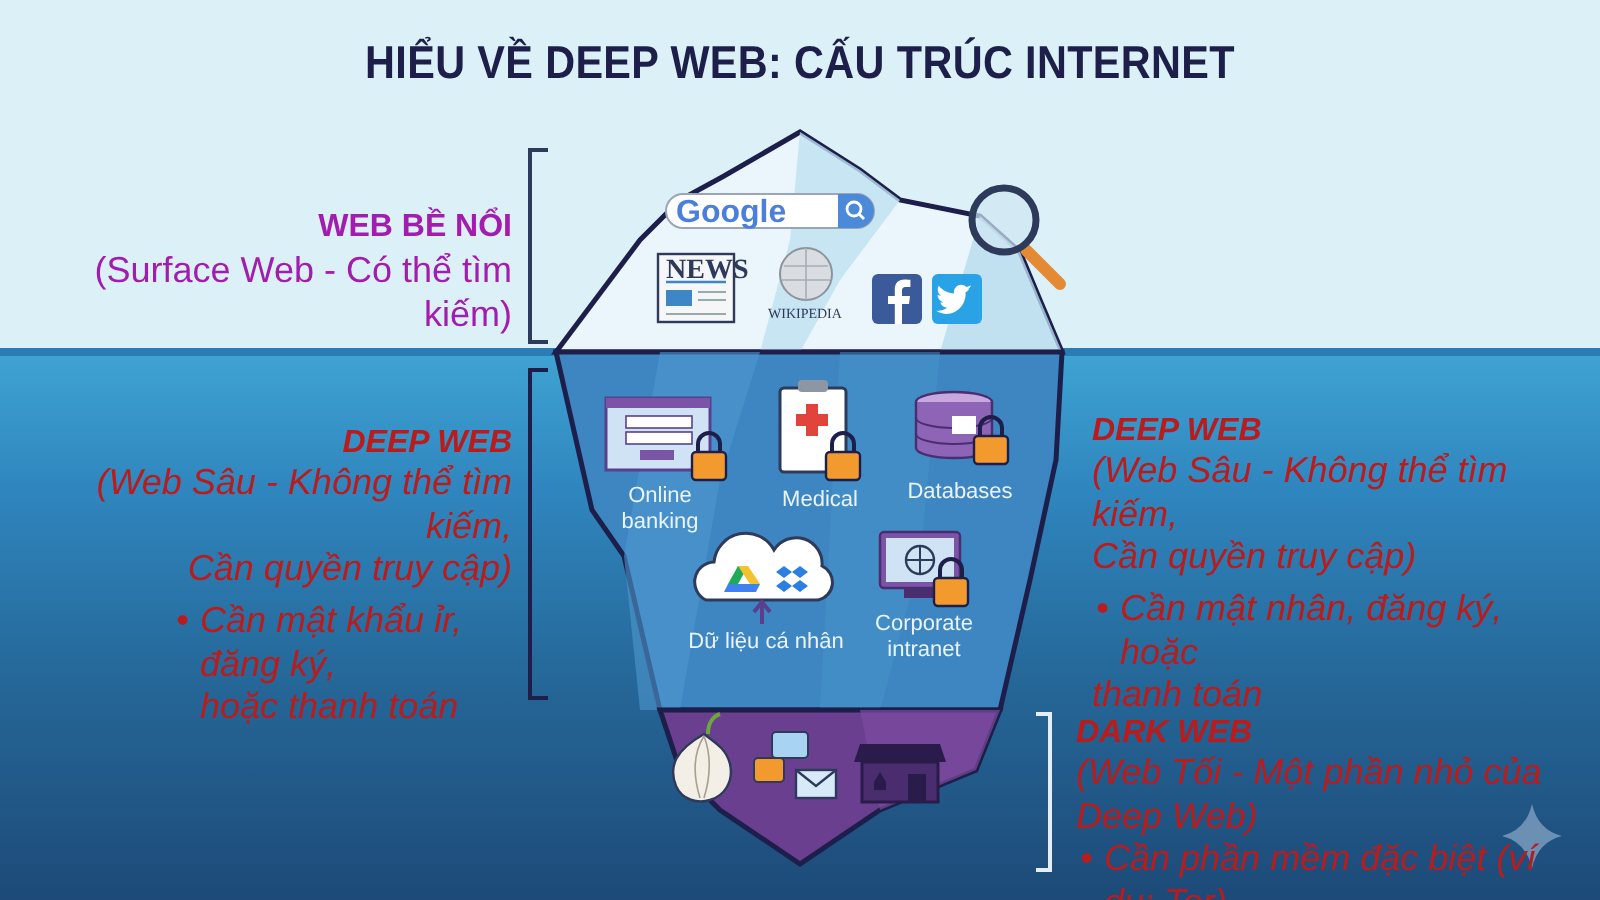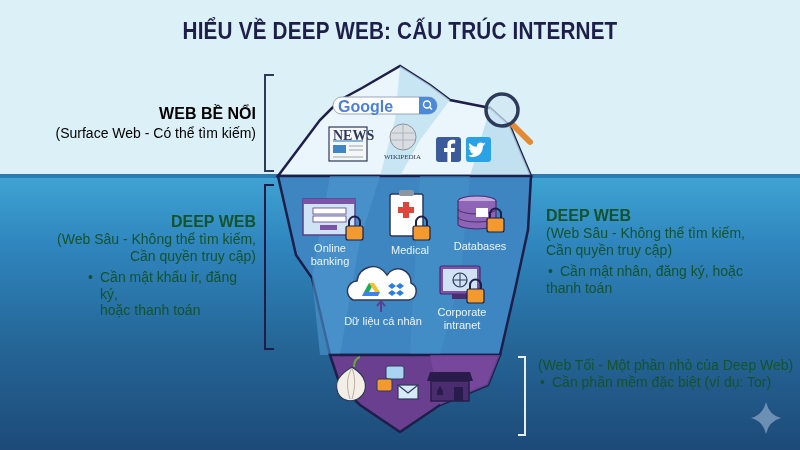--- a/index.html
+++ b/index.html
@@ -4,23 +4,23 @@
 <style>
   html,body{margin:0;padding:0;}
   body{width:800px;height:450px;overflow:hidden;position:relative;font-family:"Liberation Sans","DejaVu Sans",sans-serif;background:#dcf0f7;}
   .sky{position:absolute;left:0;top:0;width:800px;height:176px;background:#dcf0f7;}
   .sea{position:absolute;left:0;top:176px;width:800px;height:274px;background:linear-gradient(180deg,#3fa3d3 0%,#2f86be 25%,#256798 60%,#1d4a78 100%);}
   .waterline{position:absolute;left:0;top:174px;width:800px;height:4px;background:#2b7bb5;}
   svg.ice{position:absolute;left:0;top:0;}
   .title{position:absolute;left:0;top:18px;width:800px;text-align:center;font-weight:bold;font-size:23px;color:#1d1f4a;letter-spacing:0.2px;transform:scaleX(0.9);}
   .blk{position:absolute;line-height:1.2;}
   .h{font-weight:bold;font-size:16px;transform-origin:left;}
-  .t{font-size:14px;}
-  .dark{color:#000000;}
-  .light{color:#14532d;}
+  .t{font-size:18px;}
+  .dark{color:#a21caf;}
+  .light{color:#b91c1c;font-style:italic;}
   .right{text-align:right;}
   .bracket{position:absolute;border:2px solid;}
   .lbl{position:absolute;font-size:11px;color:#eaf4fb;text-align:center;line-height:1.2;}
   .bullet{position:relative;padding-left:14px;}
   .bullet:before{content:"•";position:absolute;left:2px;}
 </style>
 </head>
 <body>
 
 <div class="sky"></div>
@@ -177,20 +177,21 @@
   <div class="h">DEEP WEB</div>
   <div class="t">(Web Sâu - Không thể tìm kiếm,</div>
   <div class="t">Cần quyền truy cập)</div>
   <div class="t" style="margin-top:4px;">
     <div class="bullet">Cần mật nhân, đăng ký, hoặc</div>
     <div>thanh toán</div>
   </div>
 </div>
 
 <div class="blk light" style="left:538px;top:357px;width:260px;">
+  <div class="h">DARK WEB</div>
   <div class="t">(Web Tối - Một phần nhỏ của Deep Web)</div>
   <div class="t bullet">Cần phần mềm đặc biệt (ví dụ: Tor)</div>
 </div>
 
 <div style="position:absolute;left:338px;top:98px;font-size:16px;font-weight:bold;color:#4a7fdc;">Google</div>
 <div style="position:absolute;left:333px;top:128px;font-size:14px;font-weight:bold;color:#2e3a5a;font-family:'Liberation Serif',serif;">NEWS</div>
 <div style="position:absolute;left:384px;top:153px;width:40px;text-align:left;font-size:7px;color:#2e3a5a;font-family:'Liberation Serif',serif;">WIKIPEDIA</div>
 
 <div class="lbl" style="left:302px;top:242px;width:56px;">
   <div>Online</div>

